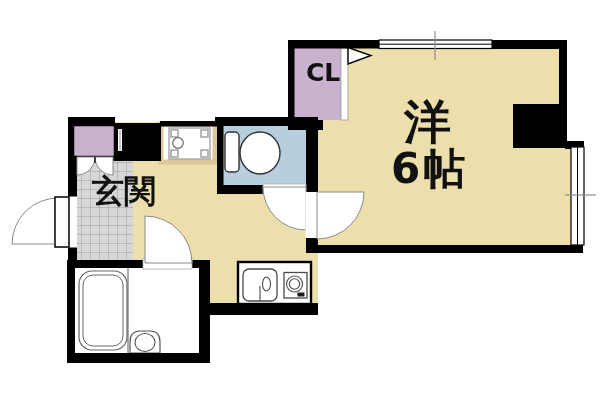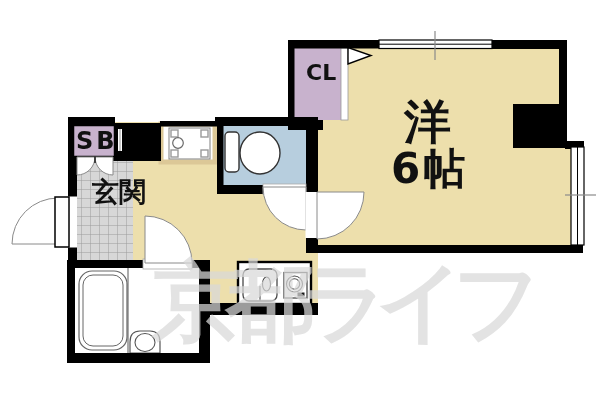--- a/index.html
+++ b/index.html
@@ -14,23 +14,23 @@
   .closet{fill:var(--closet-purple,#C8B2CD);}
   .toiletbg{fill:var(--toilet-blue,#B7CEDE);}
   .tilebg{fill:var(--tile-gray,#D7D7D7);}
   .white{fill:#ffffff;}
   .fixline{fill:#ffffff;stroke:#4a4a4a;stroke-width:1.3;}
   .thinline{fill:none;stroke:#4a4a4a;stroke-width:1.1;}
   .door{fill:#ffffff;stroke:#8a8a8a;stroke-width:1;}
   .lbl{position:absolute;color:#111;line-height:1;white-space:pre;}
   .lbl-yo{left:404px;top:98px;font-size:47px;font-weight:bold;letter-spacing:0;}
   .lbl-6jo{left:391px;top:148px;font-size:42px;font-weight:bold;letter-spacing:3px;text-align:center;}
-  .lbl-cl{left:306px;top:60px;font-size:22px;font-weight:bold;width:24px;word-break:break-all;line-height:25px;text-align:center;}
+  .lbl-cl{left:306px;top:60px;font-size:25px;font-weight:bold;width:24px;word-break:break-all;line-height:25px;text-align:center;}
   .lbl-sb{left:76px;top:129px;font-size:24px;font-weight:bold;letter-spacing:3px;}
-  .lbl-genkan{left:92px;top:174px;font-size:27px;font-weight:bold;width:29px;word-break:break-all;line-height:35px;text-align:center;}
+  .lbl-genkan{left:92px;top:174px;font-size:32px;font-weight:bold;width:29px;word-break:break-all;line-height:35px;text-align:center;}
   .watermark{
     position:absolute;left:152px;top:258px;font-size:88px;font-weight:bold;
     letter-spacing:-14px;line-height:1;color:var(--watermark-gray,#D9D9D9);
     opacity:0.72;z-index:5;pointer-events:none;
   }
 </style>
 </head>
 <body>
 
 <div class="stage">
@@ -164,16 +164,14 @@
       <rect class="closet" x="73" y="125" width="42" height="32" stroke="#000000" stroke-width="2.5"></rect>
       <path class="door" d="M77 157 L95 157 A18 18 0 0 1 77 175 Z"></path>
       <path class="door" d="M113 157 L113 175 A18 18 0 0 1 95 157 Z"></path>
       <path d="M95 156.5 V163" stroke="#222222" stroke-width="1.5"></path>
     </g>
   </svg>
 
   <div class="lbl lbl-yo">洋</div>
   <div class="lbl lbl-6jo">6帖</div>
   <div class="lbl lbl-cl">CL</div>
-  <div class="lbl lbl-sb">SB</div>
   <div class="lbl lbl-genkan">玄関</div>
-  <div class="watermark">京都ライフ</div>
 </div>
 
 </body></html>

